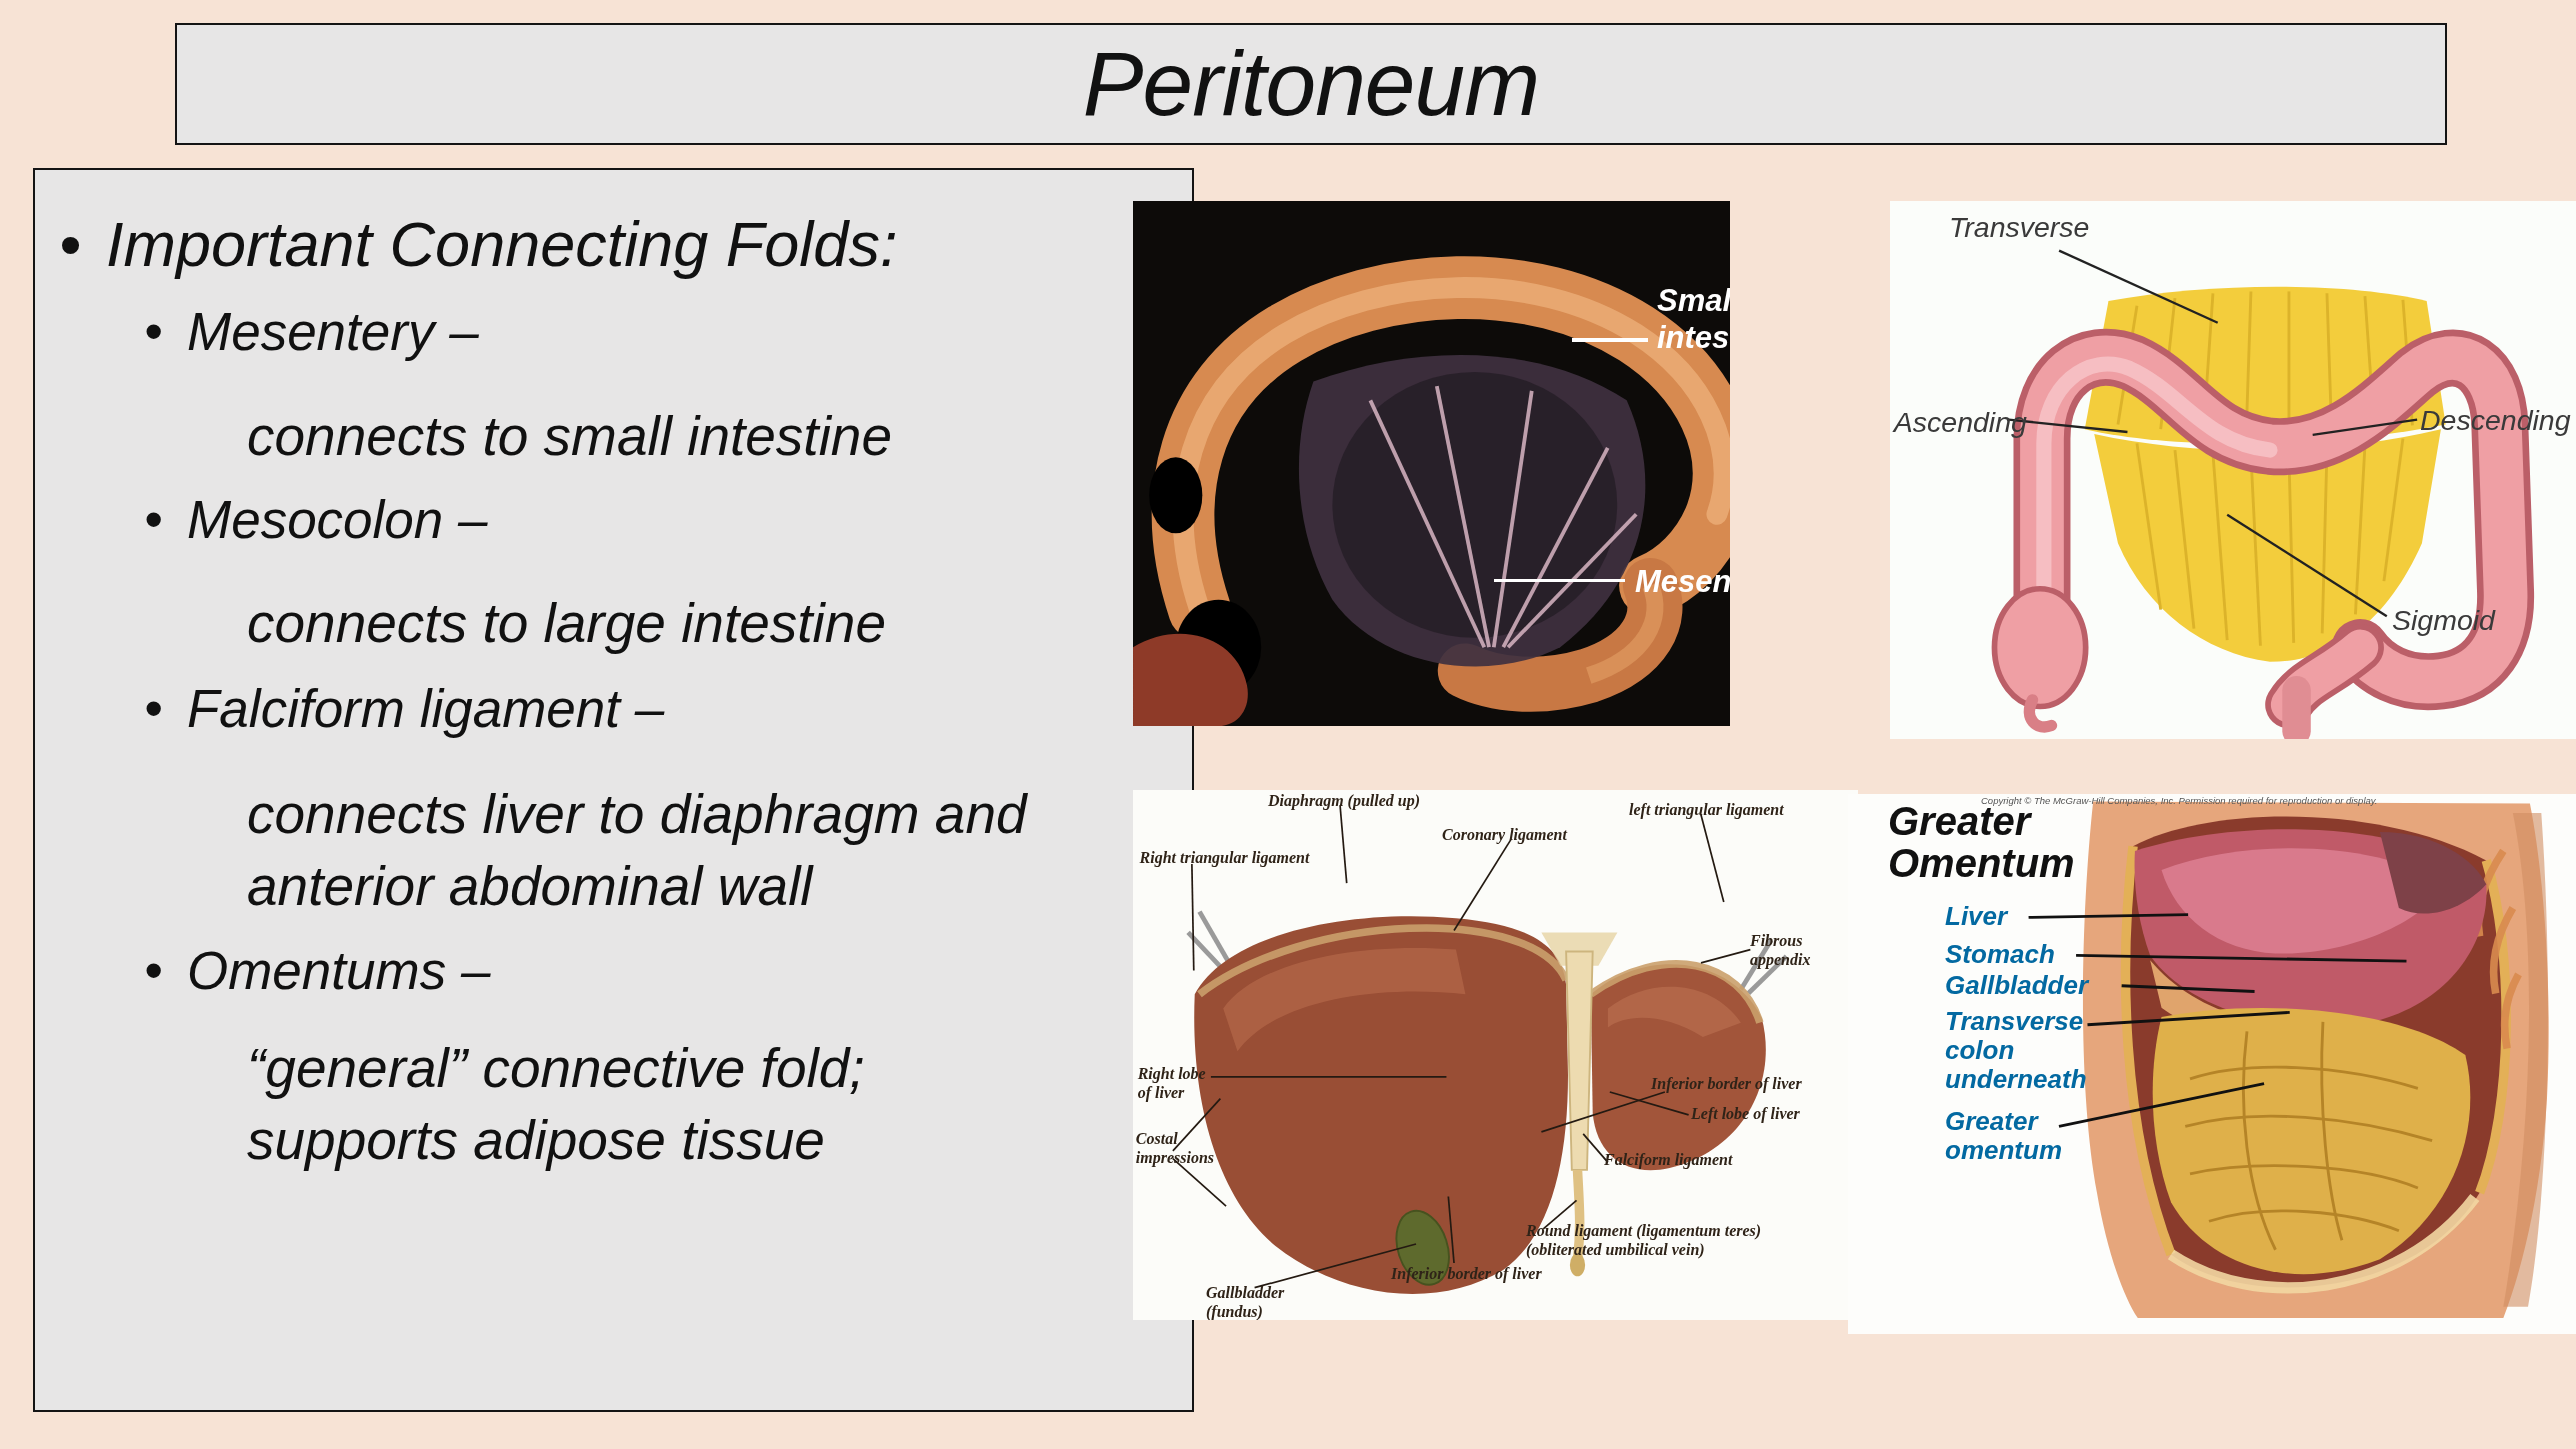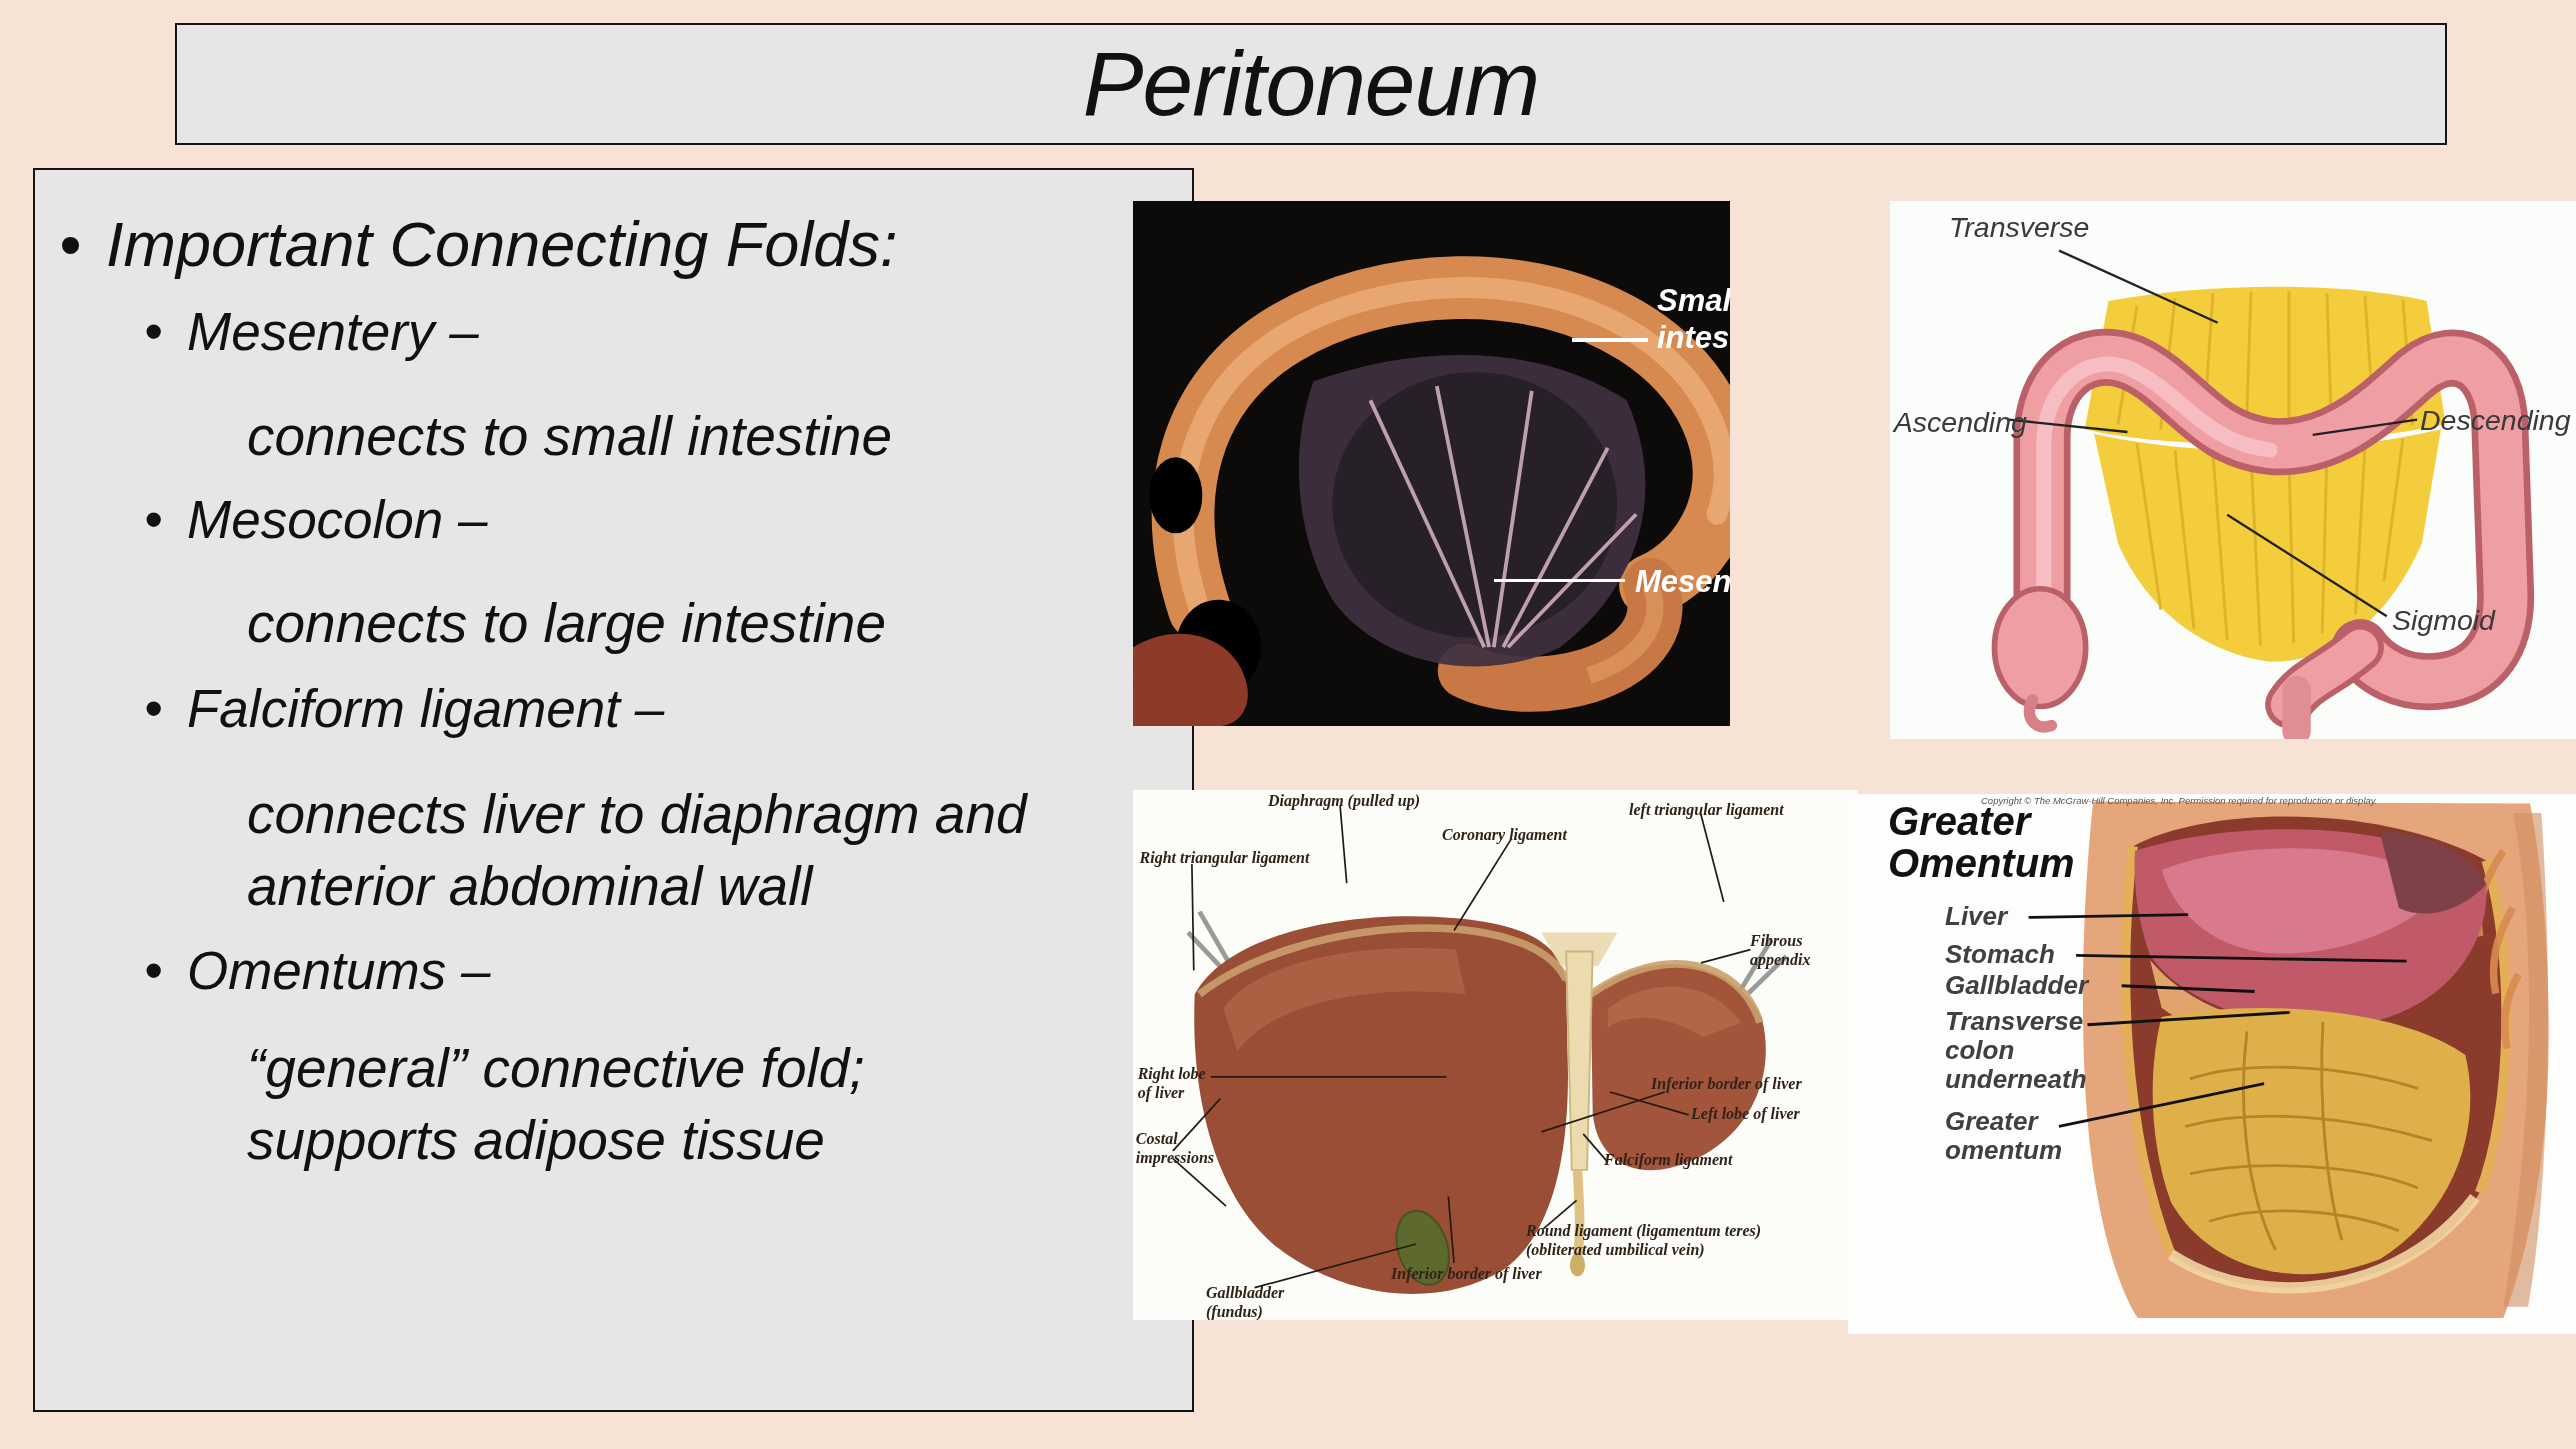--- a/index.html
+++ b/index.html
@@ -52,21 +52,21 @@
   .lv-infup{left:518px;top:285px;}
   .lv-falciform{left:471px;top:361px;}
   .lv-round{left:393px;top:432px;}
   .lv-inflow{left:258px;top:475px;}
   .lv-costal{left:2.8px;top:340px;}
   .lv-gall{left:73px;top:494px;}
 
   .omentum{left:1848px;top:794px;width:722px;height:540px;background:#fdfdfb;}
   .om-copy{position:absolute;left:133px;top:0.9px;font-size:9.5px;color:#555;}
   .om-title{position:absolute;left:40px;top:5.7px;font-size:40px;font-weight:bold;line-height:1.05;color:#111;white-space:pre-line;}
-  .om-label{position:absolute;left:97px;font-size:26px;font-weight:bold;line-height:1.12;color:#404040;white-space:pre-line;}
+  .om-label{position:absolute;left:97px;font-size:26px;font-weight:bold;line-height:1.12;color:#0369a1;white-space:pre-line;}
   .om-liver{top:108px;} .om-stomach{top:146px;} .om-gall{top:177px;}
   .om-trans{top:213px;} .om-greater{top:313px;}
 </style>
 </head>
 <body>
 
 <div class="slide">
 
   <div class="gbox title-box">
     <div class="slide-title">Peritoneum</div>

